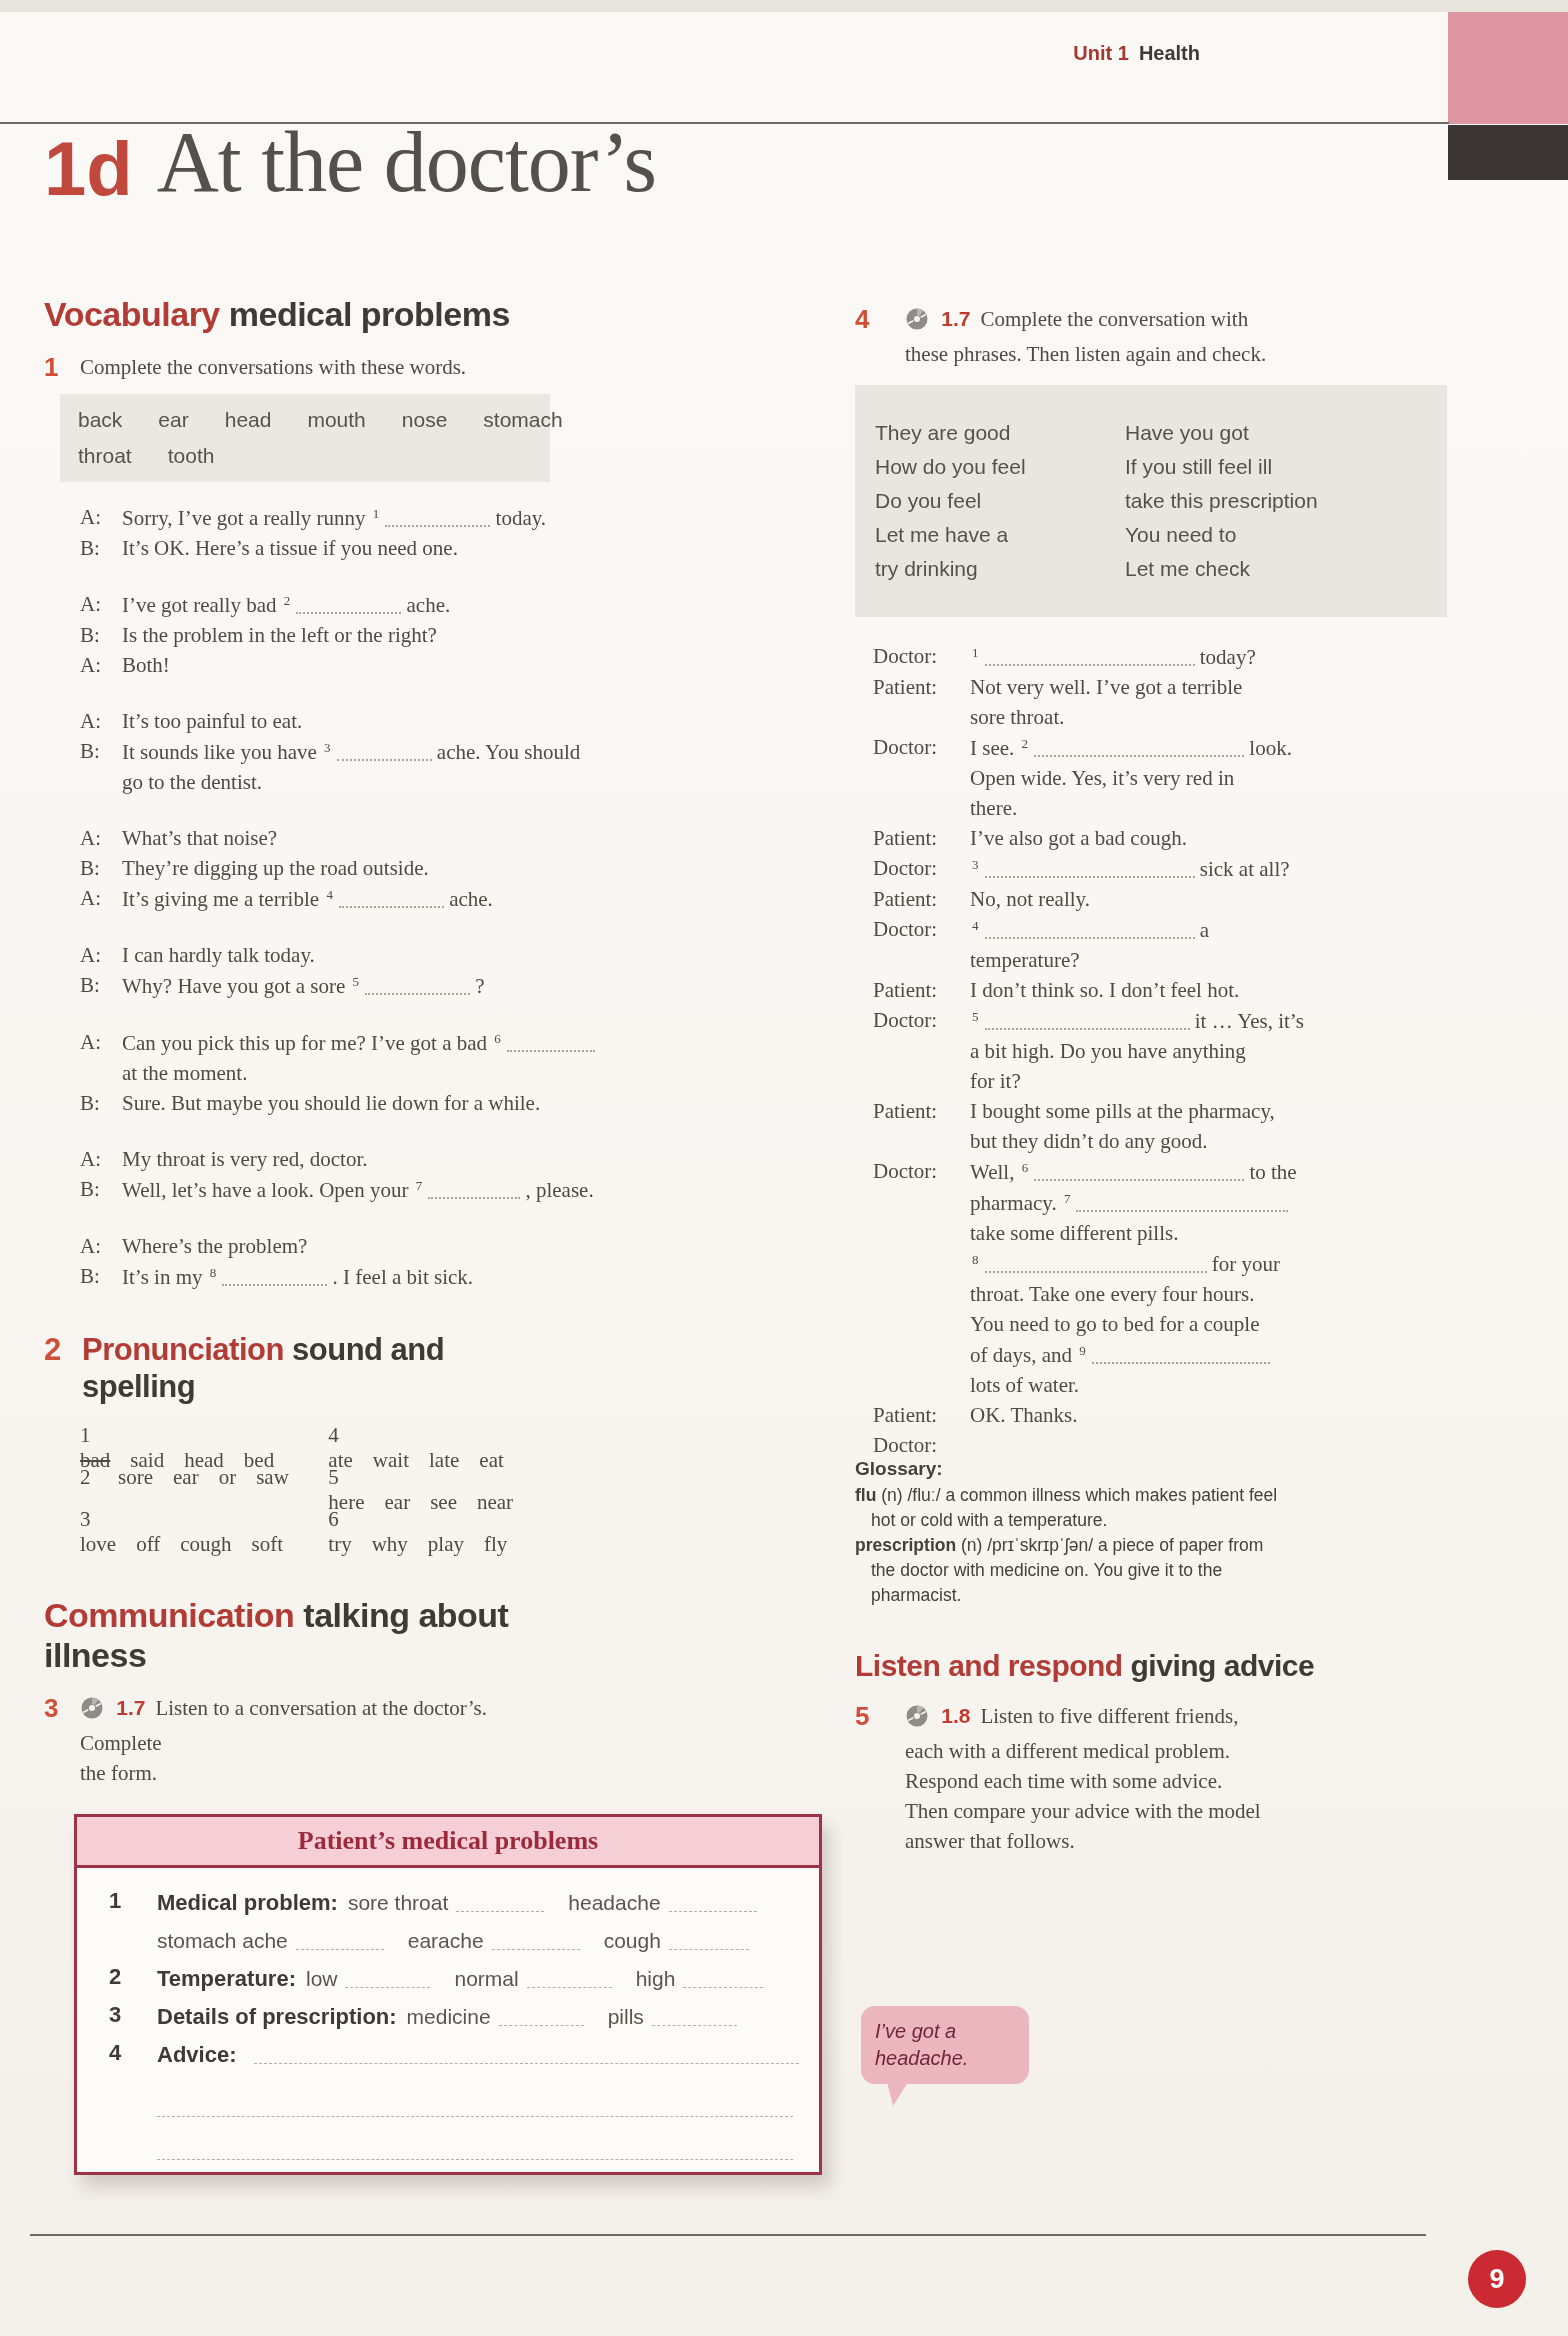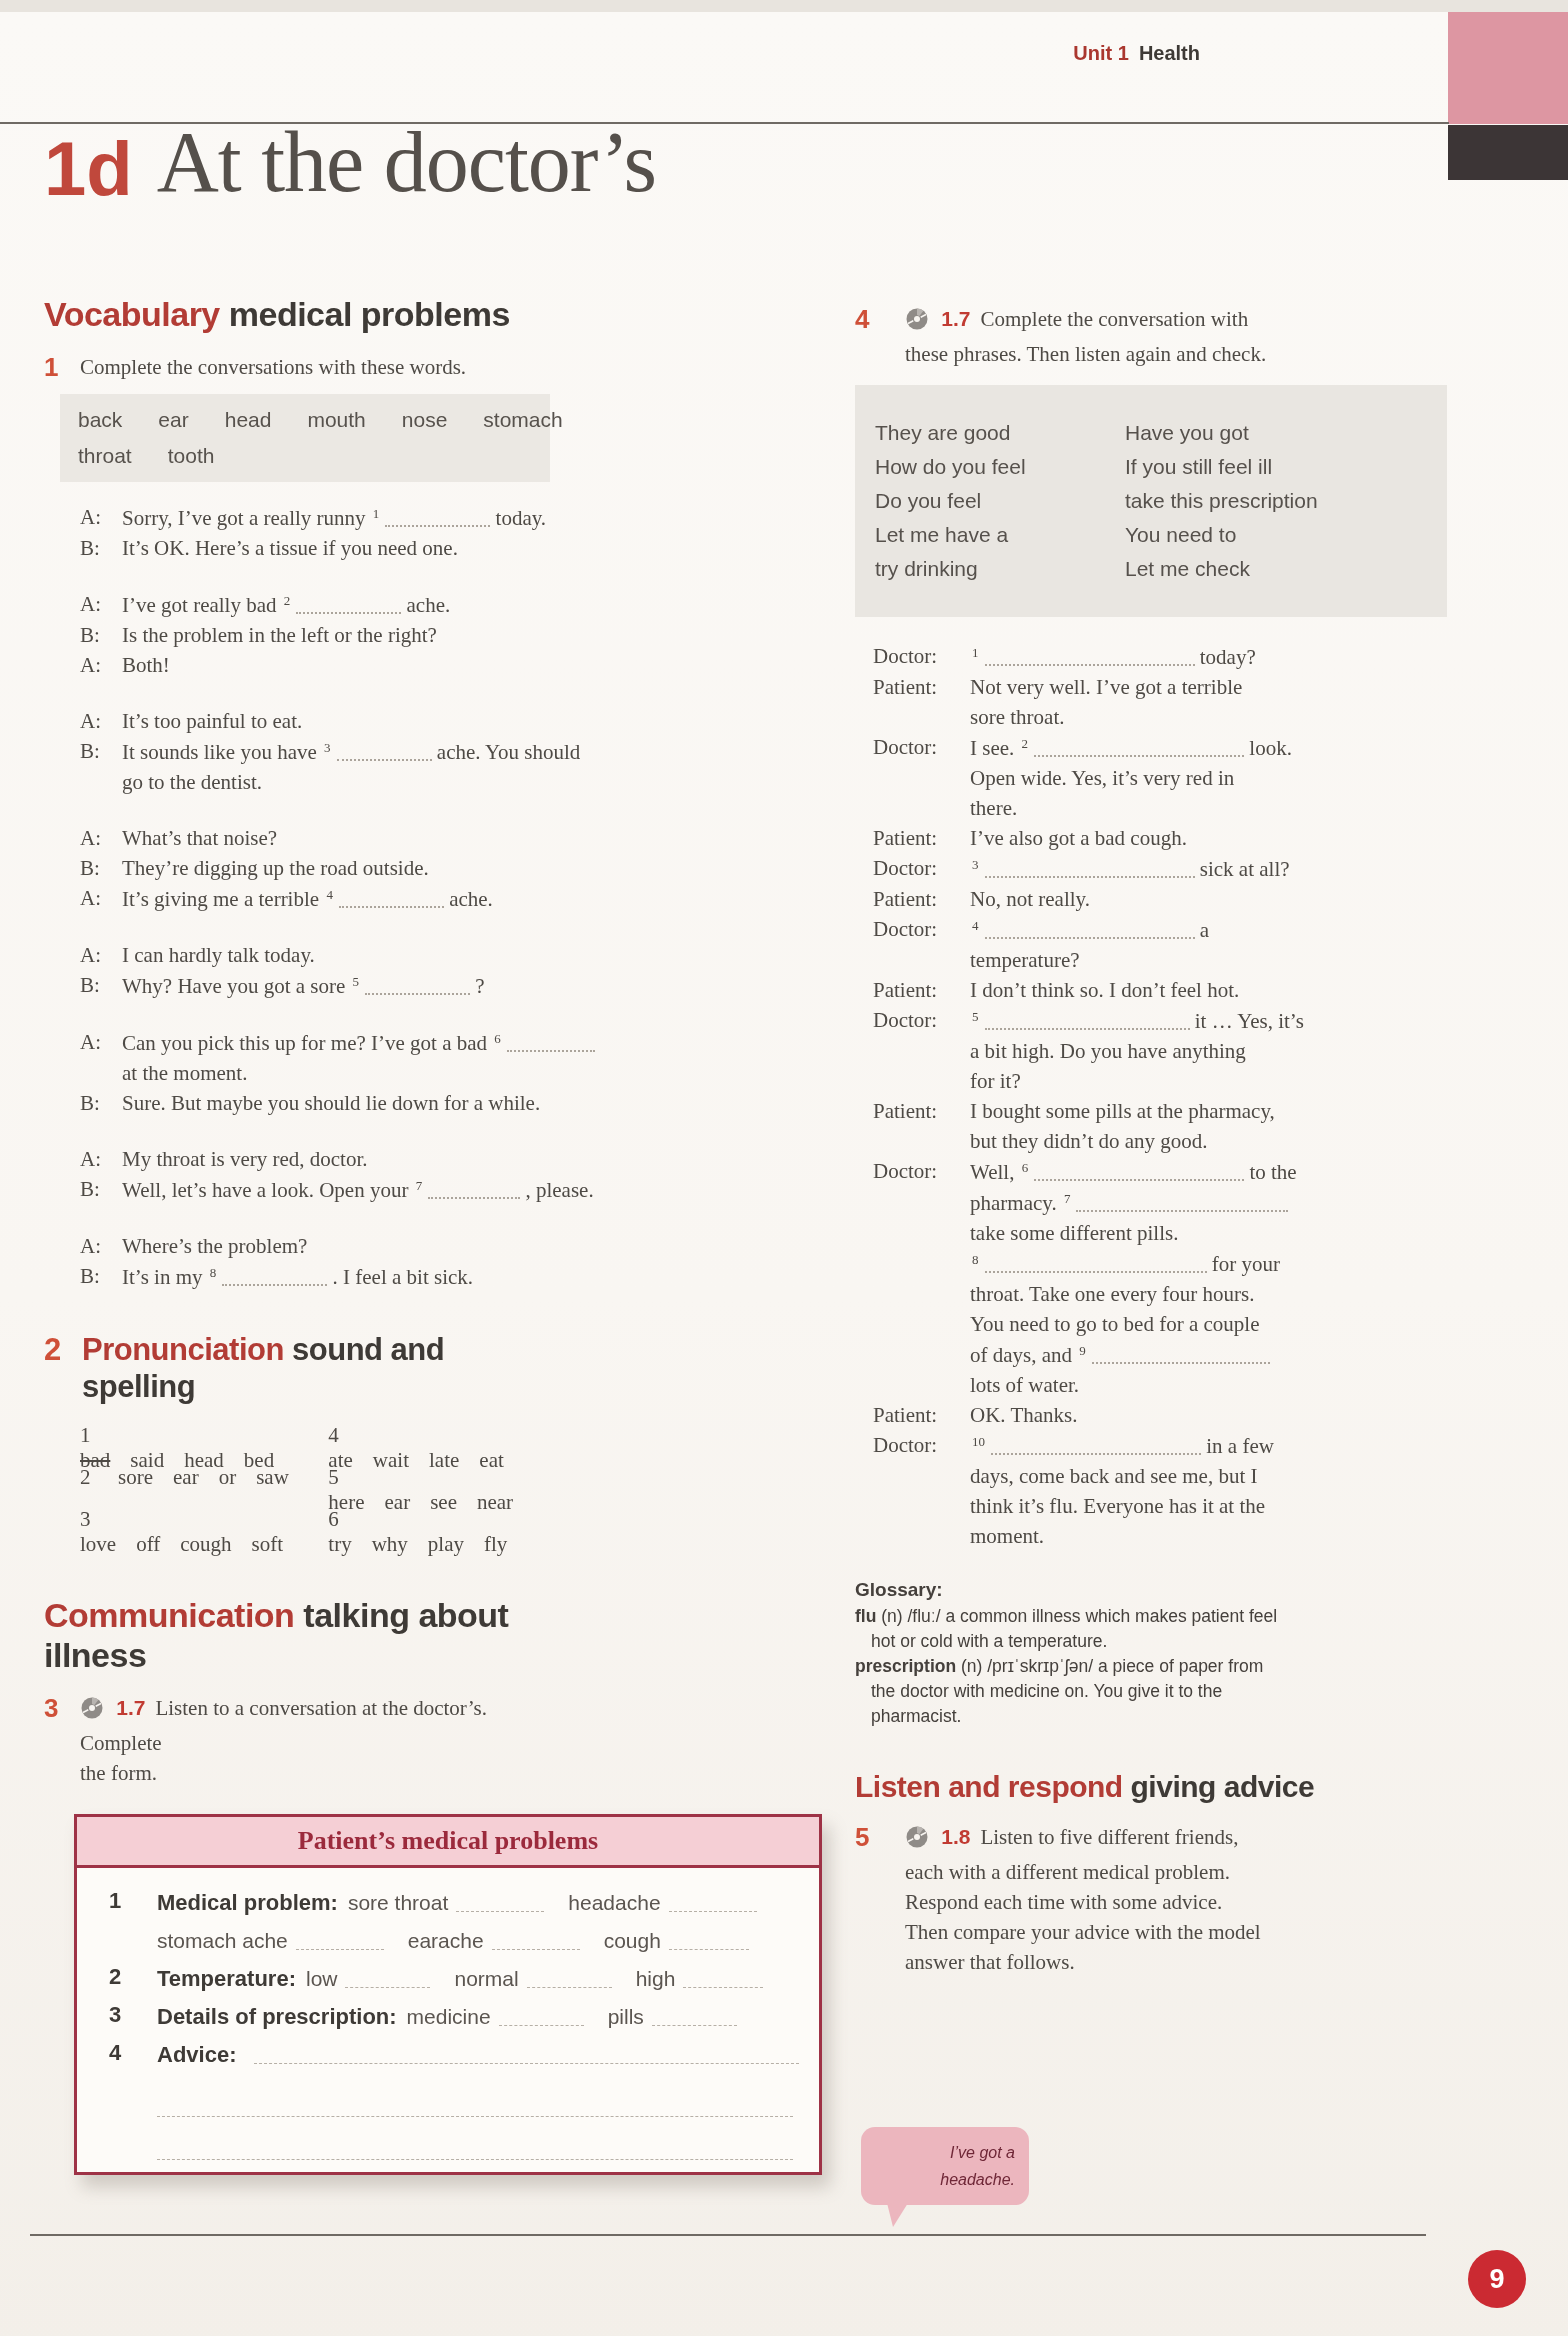--- a/index.html
+++ b/index.html
@@ -81,22 +81,22 @@
   .extra-line{margin-left:52px;border-bottom:1.5px dashed #b6afa6;height:42px;}
   
   .glossary{margin-top:26px;font-family:"Liberation Sans","DejaVu Sans",sans-serif;
             font-size:17.5px;line-height:25px;color:#45403c;}
   .gloss-label{font-weight:bold;font-size:19px;margin-bottom:2px;}
   .gloss-entry{padding-left:16px;text-indent:-16px;}
   .gloss-entry .term{font-weight:bold;}
   
   .bubbles{position:relative;margin-top:150px;height:130px;}
   .bubble{position:absolute;top:0;background:#ecb6be;border-radius:14px;padding:12px 14px;
-          font-family:"Liberation Sans",sans-serif;font-style:italic;font-size:16px;line-height:27px;
-          color:#6f2737;text-align:right;}
+          font-family:"Liberation Sans",sans-serif;font-style:italic;font-size:20px;line-height:27px;
+          color:#6f2737;text-align:left;}
   .bubble-0{left:6px;width:140px;}
   .bubble-1{left:222px;width:216px;}
   .bubble::after{content:"";position:absolute;bottom:-22px;width:0;height:0;border-style:solid;}
   .bubble-0::after{left:26px;border-width:24px 15px 0 6px;border-color:#ecb6be transparent transparent transparent;}
   .bubble-1::after{right:34px;border-width:24px 6px 0 15px;border-color:#ecb6be transparent transparent transparent;}
 </style>
 </head>
 <body>
 
 <div class="page">
@@ -264,21 +264,21 @@
         <div class="dline"><span class="speaker">Doctor:</span><span class="ltext">I see. <sup class="supnum">2</sup><span class="blank" style="width: 210px;"></span> look.<br>Open wide. Yes, it’s very red in<br>there.</span></div>
         <div class="dline"><span class="speaker">Patient:</span><span class="ltext">I’ve also got a bad cough.</span></div>
         <div class="dline"><span class="speaker">Doctor:</span><span class="ltext"><sup class="supnum">3</sup><span class="blank" style="width: 210px;"></span> sick at all?</span></div>
         <div class="dline"><span class="speaker">Patient:</span><span class="ltext">No, not really.</span></div>
         <div class="dline"><span class="speaker">Doctor:</span><span class="ltext"><sup class="supnum">4</sup><span class="blank" style="width: 210px;"></span> a<br>temperature?</span></div>
         <div class="dline"><span class="speaker">Patient:</span><span class="ltext">I don’t think so. I don’t feel hot.</span></div>
         <div class="dline"><span class="speaker">Doctor:</span><span class="ltext"><sup class="supnum">5</sup><span class="blank" style="width: 205px;"></span> it … Yes, it’s<br>a bit high. Do you have anything<br>for it?</span></div>
         <div class="dline"><span class="speaker">Patient:</span><span class="ltext">I bought some pills at the pharmacy,<br>but they didn’t do any good.</span></div>
         <div class="dline"><span class="speaker">Doctor:</span><span class="ltext">Well, <sup class="supnum">6</sup><span class="blank" style="width: 210px;"></span> to the<br>pharmacy. <sup class="supnum">7</sup><span class="blank" style="width: 212px;"></span><br>take some different pills.<br><sup class="supnum">8</sup><span class="blank" style="width: 222px;"></span> for your<br>throat. Take one every four hours.<br>You need to go to bed for a couple<br>of days, and <sup class="supnum">9</sup><span class="blank" style="width: 178px;"></span><br>lots of water.</span></div>
         <div class="dline"><span class="speaker">Patient:</span><span class="ltext">OK. Thanks.</span></div>
-        <div class="dline"><span class="speaker">Doctor:</span><span class="ltext"><sup class="supnum">10</sup><span class="blank" style="width: 210px;"></span> in a few<br>days, come back and see me, but I<br>think it’s flu. Everyone has it at the<br>moment.</span></div>
+        <div class="dline"><span class="speaker">Doctor:</span></div>
       </div>
 
     <div class="glossary">
       <div class="gloss-label">Glossary:</div>
       <div id="glossary-entries">
           <div class="gloss-entry"><span class="term">flu</span> (n) /fluː/ a common illness which makes patient feel<br>hot or cold with a temperature.</div>
           <div class="gloss-entry"><span class="term">prescription</span> (n) /prɪˈskrɪpˈʃən/ a piece of paper from<br>the doctor with medicine on. You give it to the<br>pharmacist.</div>
         </div>
     </div>
 

